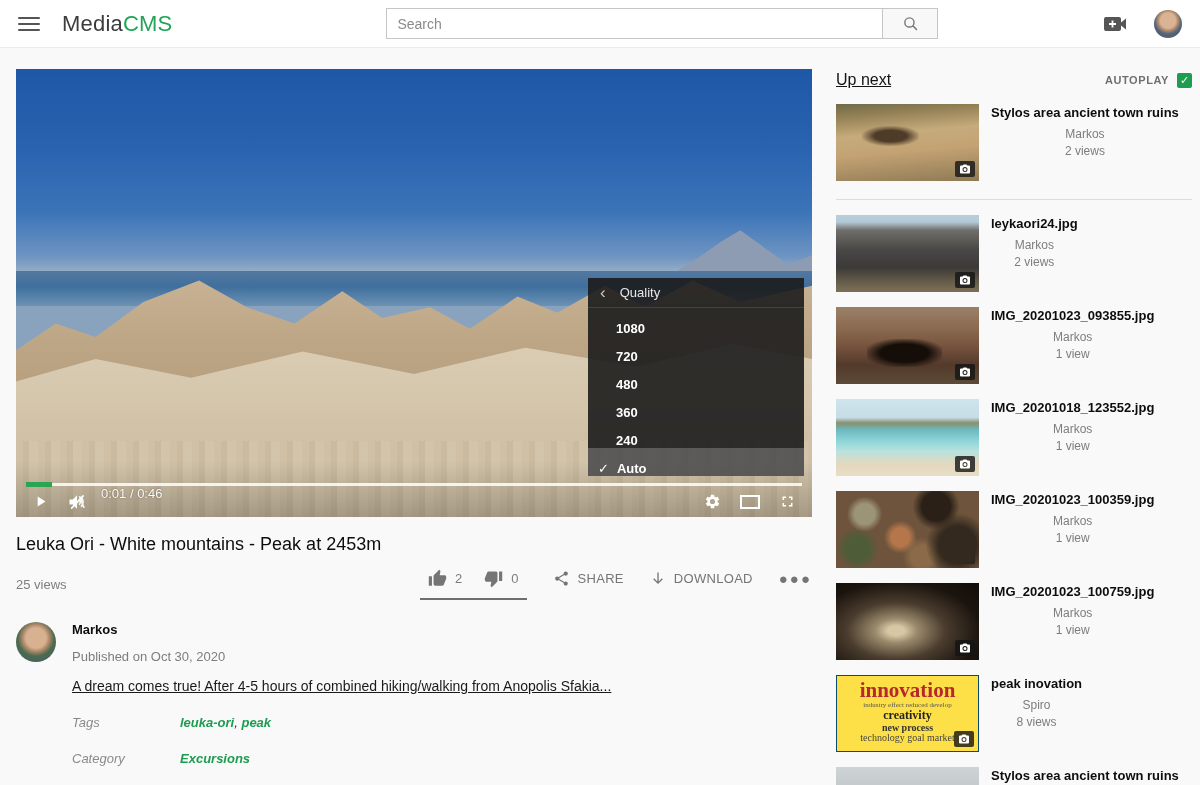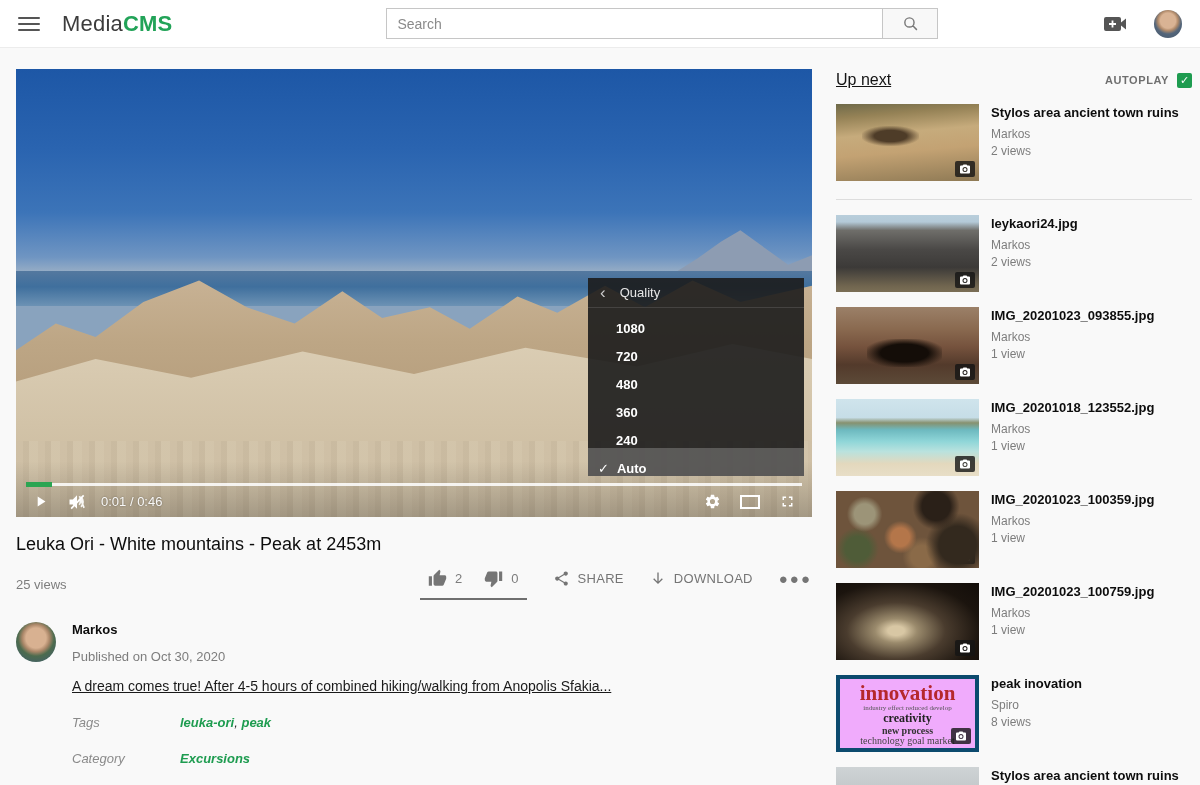--- a/index.html
+++ b/index.html
@@ -7,21 +7,21 @@
   body { font-family:"Liberation Sans","DejaVu Sans",sans-serif; background:#f9f9f9; color:#111; }
 
   
   .topbar { height:48px; background:#fff; border-bottom:1px solid #ececec;
             display:flex; align-items:center; padding:0 18px; }
   .hamburger { width:22px; height:14px; display:flex; flex-direction:column;
                justify-content:space-between; cursor:pointer; margin-right:22px; }
   .hamburger span { display:block; height:2px; background:#555; border-radius:1px; }
   .brand { font-size:22px; letter-spacing:.2px; color:#3c3c3c; text-decoration:none;
            font-weight:400; cursor:pointer; }
-  .brand .green { color:#22a358;font-weight:bold; }
+  .brand .green { color:#22a358; }
   .searchwrap { display:flex; margin-left:214px; }
   .searchwrap input { width:497px; height:31px; border:1px solid #c6c6c6; background:#fff;
                       padding:0 10px; font-size:14px; color:#333; outline:none; }
   .searchwrap input::placeholder { color:#8a8a8a; }
   .searchbtn { width:55px; height:31px; border:1px solid #c6c6c6; border-left:none;
                background:#f8f8f8; display:flex; align-items:center; justify-content:center;
                cursor:pointer; }
   .top-right { margin-left:auto; display:flex; align-items:center; gap:26px; }
   .upload-icon { cursor:pointer; display:flex; }
   .avatar-top { width:28px; height:28px; border-radius:50%; cursor:pointer;
@@ -50,21 +50,21 @@
   .plain { position:absolute; left:0; right:0; top:83%; bottom:0;
      background:repeating-linear-gradient(90deg,#cfc0a6 0 7px,#c9baa0 7px 13px,#d3c5ab 13px 22px); opacity:.9; }
   .ctrl-shade { position:absolute; left:0; right:0; bottom:0; height:56px;
      background:linear-gradient(180deg,rgba(0,0,0,0) 0%,rgba(0,0,0,.22) 100%); }
 
   .progress { position:absolute; left:10px; right:10px; bottom:31px; height:3px;
      background:rgba(255,255,255,.85); cursor:pointer; }
   .progress .played { position:absolute; left:0; top:-1px; height:5px; width:26px; background:#2ba552; }
 
   .controls { position:absolute; left:0; right:0; bottom:0; height:31px;
-     display:flex; align-items:center; padding:0 16px;margin-top:19px; }
+     display:flex; padding:0 16px;margin-top:19px; }
   .cbtn { display:flex; align-items:center; cursor:pointer; }
   .ctime { color:rgba(255,255,255,.95); font-size:13px; margin-left:14px;
            text-shadow:0 0 2px rgba(0,0,0,.4); }
   .spacer { flex:1; }
   .right-ctrls { display:flex; align-items:center; gap:18px; }
 
   
   .qmenu { position:absolute; left:572px; top:209px; width:216px;
      background:rgba(28,28,28,.9); color:#fff; font-size:13px; }
   .qhead { height:30px; display:flex; align-items:center; padding:0 12px;
@@ -108,21 +108,21 @@
   .autoplay { margin-left:auto; display:flex; align-items:center; gap:8px; }
   .autoplay-label { font-size:11px; font-weight:bold; color:#6f6f6f; letter-spacing:.6px; }
   .checkbox { width:15px; height:15px; background:#1e9c50; border-radius:2px; color:#fff;
               font-size:11px; line-height:15px; text-align:center; cursor:pointer; }
   .side-item { display:flex; gap:12px; margin-top:15px; cursor:pointer; }
   .side-divider { border-bottom:1px solid #ddd; margin-top:18px; }
   .thumb { position:relative; width:143px; height:77px; flex:none; }
   .cam-badge { position:absolute; right:4px; bottom:4px; width:20px; height:16px;
      background:rgba(20,20,20,.8); border-radius:2px; display:flex; align-items:center;
      justify-content:center; }
-  .side-info { padding-top:1px; }
+  .side-info { padding-top:1px;text-align:center; }
   .side-title { font-size:13px; font-weight:bold; color:#0d0d0d; line-height:16px; }
   .side-sub { font-size:12px; color:#7d7d7d; margin-top:6px; line-height:15px; }
   .side-sub.v { margin-top:2px; }
 
   .t1 { background:linear-gradient(175deg,#6f6a4a 0%,#958256 16%,#c6ab7c 38%,#c3a273 60%,#8f7a55 100%); }
   .t1::after { content:""; position:absolute; left:18%; top:28%; width:40%; height:26%;
      background:radial-gradient(ellipse,#4e3c28 0 40%,transparent 75%); }
   .t2 { background:linear-gradient(180deg,#b9cedb 0%,#b4cad8 9%,#6f6e6a 20%,#4a4846 45%,#3c3a38 68%,#70654f 92%,#7b6f56 100%); }
   .t3 { background:linear-gradient(180deg,#9b8068 0%,#8a6a50 28%,#75523d 52%,#533a2b 75%,#5c4a38 100%); }
   .t3::after { content:""; position:absolute; left:22%; top:42%; width:52%; height:36%;
@@ -130,21 +130,21 @@
   .t4 { background:linear-gradient(180deg,#cfe4ec 0%,#c6dde7 24%,#87916f 31%,#6db9bf 40%,#8fd6d8 55%,#b9e2de 68%,#e3d8bd 84%,#e8dec7 100%); }
   .t5 { background:#6e543c; }
   .t5::after { content:""; position:absolute; inset:0;
      background:radial-gradient(circle at 20% 30%,#9c9478 0 8%,transparent 14%),
                 radial-gradient(circle at 70% 20%,#2a2018 0 12%,transparent 20%),
                 radial-gradient(circle at 45% 60%,#b4764a 0 10%,transparent 18%),
                 radial-gradient(circle at 15% 75%,#4f5c38 0 9%,transparent 16%),
                 radial-gradient(circle at 85% 70%,#33291e 0 14%,transparent 24%),
                 radial-gradient(circle at 60% 85%,#8a6a48 0 10%,transparent 18%); }
   .t6 { background:radial-gradient(ellipse at 42% 62%,#d8c7a4 0 7%,#9a8a6c 18%,#4a3c2e 42%,#1b140e 72%,#120d09 100%); }
-  .t7 { background:#f0abfc; border:4px solid #0c4a6e; overflow:hidden; text-align:center;
+  .t7 { background:#fde047; border:1px solid #0c4a6e; overflow:hidden; text-align:center;
         font-family:"Liberation Serif","DejaVu Serif",serif; }
   .wc1 { color:#b5282c; font-weight:bold; font-size:21px; line-height:22px; margin-top:3px; }
   .wc2 { color:#555; font-size:7px; line-height:8px; }
   .wc3 { color:#222; font-weight:bold; font-size:12px; line-height:13px; }
   .wc4 { color:#333; font-weight:bold; font-size:10px; line-height:11px; }
   .wc5 { color:#444; font-size:10px; line-height:10px; }
   .t8 { background:linear-gradient(180deg,#ced3d5 0%,#b9bfc1 55%,#939b9d 100%); }
 
   svg { display:block; }
 </style>

